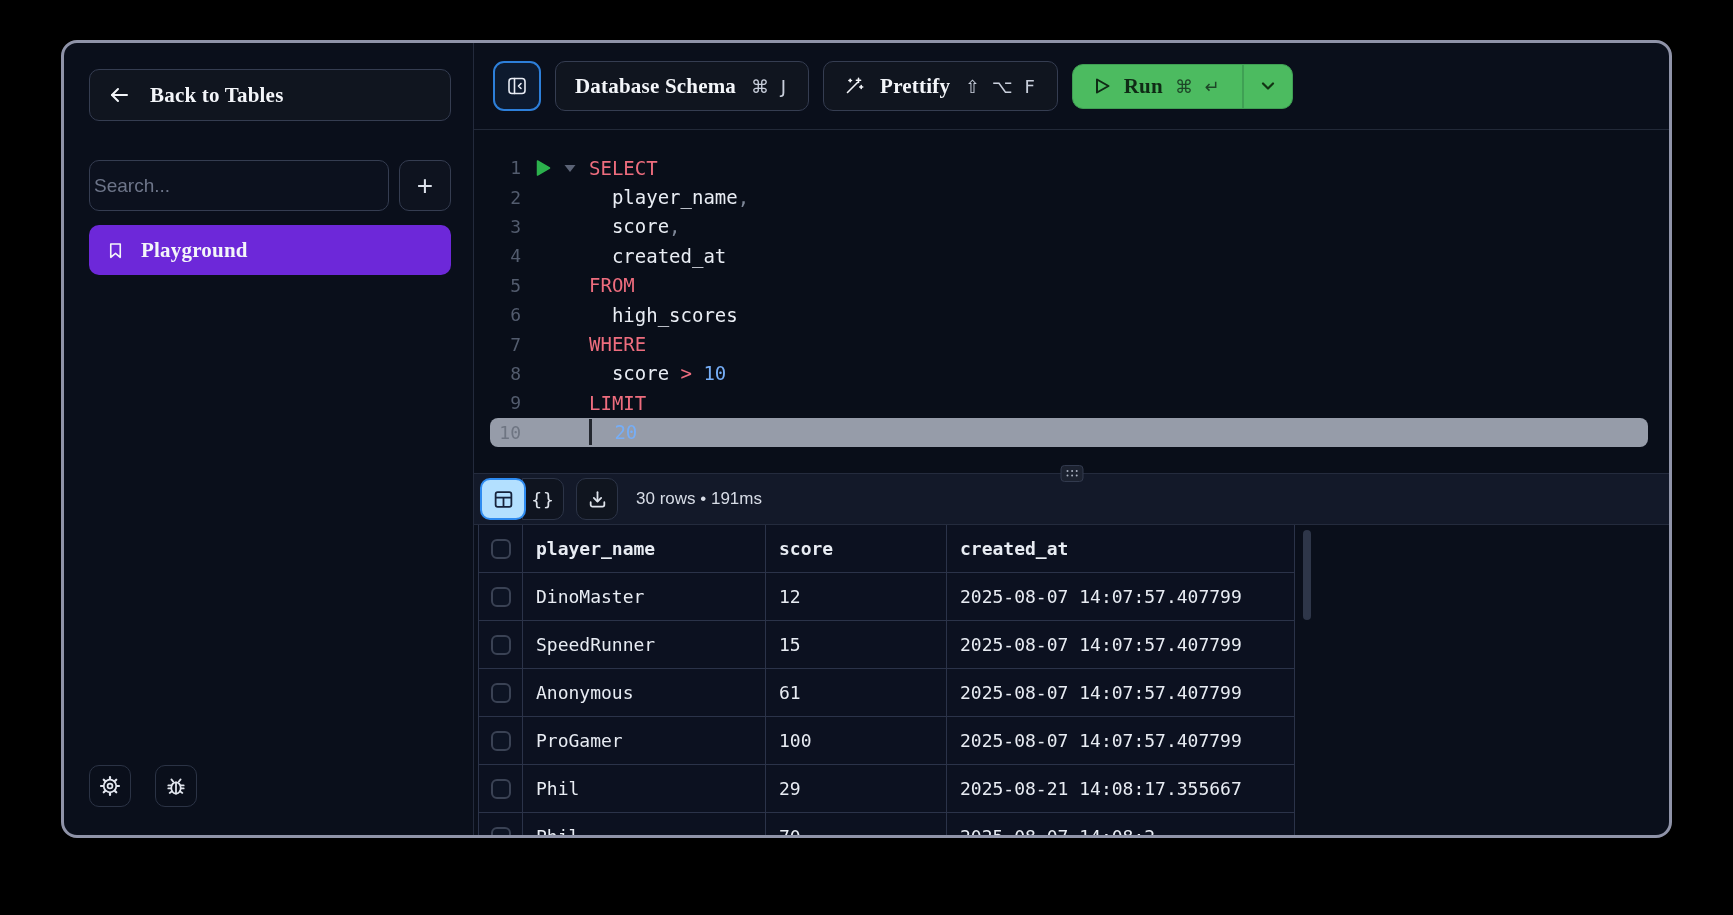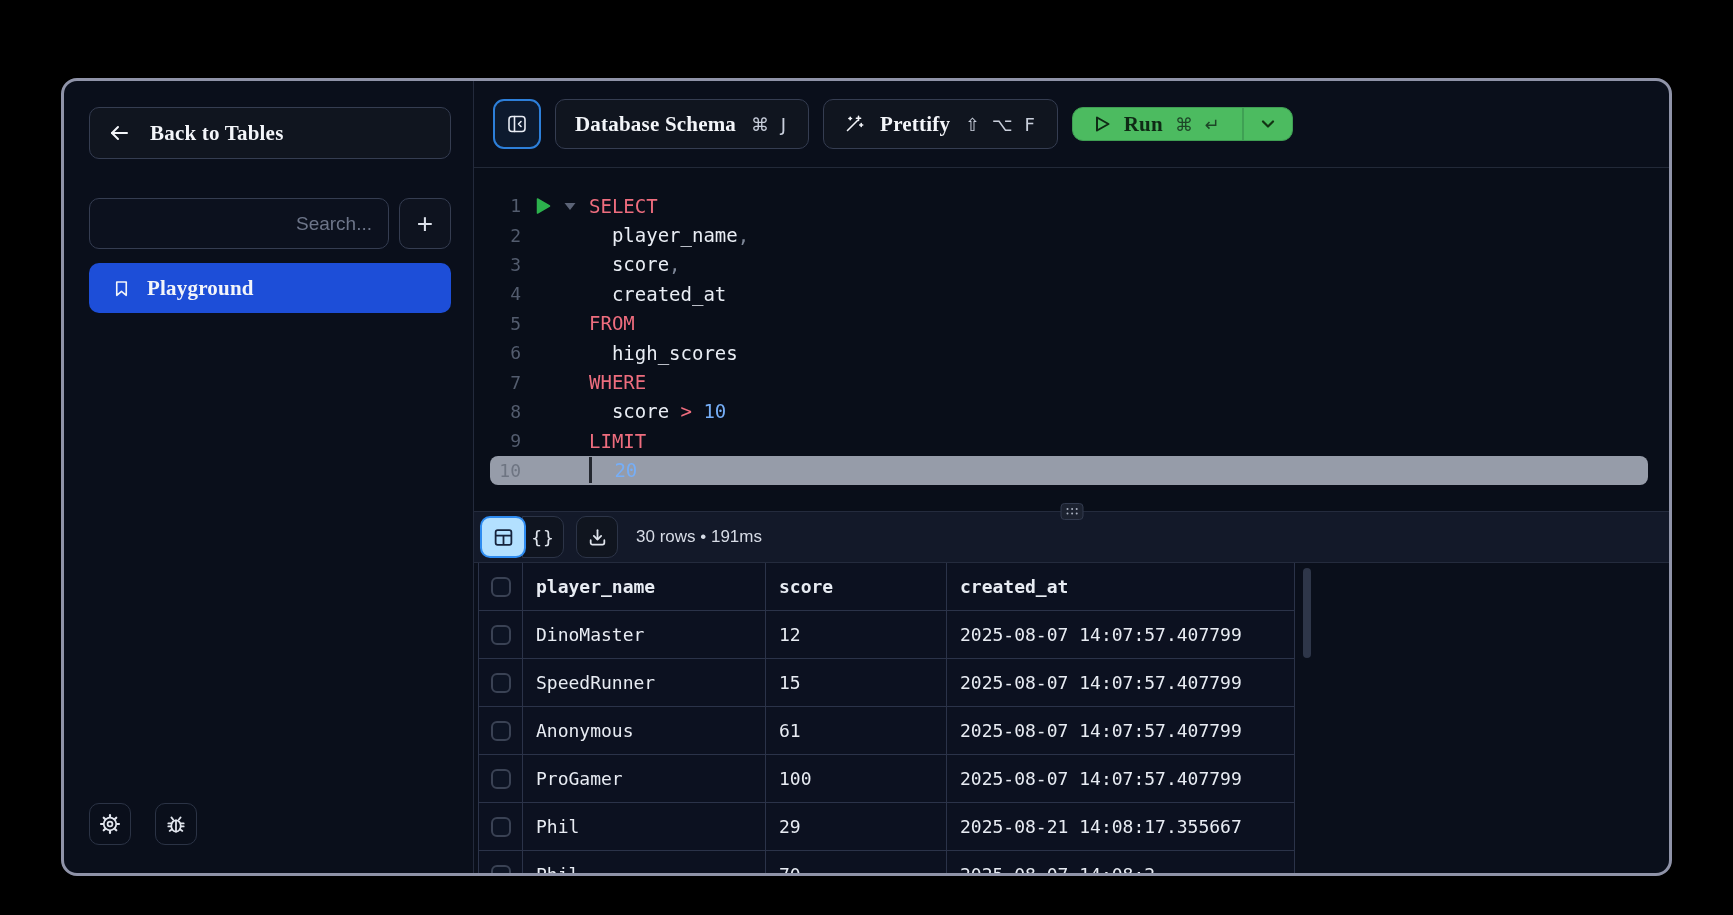--- a/index.html
+++ b/index.html
@@ -1,50 +1,50 @@
 <!DOCTYPE html>
 <html><head>
 <meta charset="utf-8">
 <style>
   * { margin:0; padding:0; }
   html,body { background:#000; }
   body { width:1733px; height:915px; position:relative; overflow:hidden;
          font-family:"Liberation Sans","DejaVu Sans",sans-serif; }
   .window { position:absolute; left:61px; top:40px; width:1611px; height:798px; box-sizing:border-box;
-            background:#0a0f1b; border:3px solid #8f93a8; border-radius:16px; display:flex; overflow:hidden;margin-top:38px; }
+            background:#0a0f1b; border:3px solid #8f93a8; border-radius:16px; display:flex; overflow:hidden; }
   .serif { font-family:"Liberation Serif","DejaVu Serif",serif; font-weight:700; font-size:21px; letter-spacing:.2px; }
   .mono  { font-family:"DejaVu Sans Mono","Liberation Mono",monospace; }
 
   
   .sidebar { width:410px; flex-shrink:0; box-sizing:border-box; border-right:1px solid #232a3c;
              padding:26px 22px 28px 25px; display:flex; flex-direction:column; }
   .back-btn { height:50px; flex-shrink:0; border:1px solid #353d51; border-radius:10px; background:#10151f;
               display:flex; align-items:center; gap:20px; padding:0 18px; margin-bottom:39px; color:#f3f5f9; cursor:pointer; }
   .side-search-row { display:flex; gap:10px; margin-bottom:14px; }
   .search-input { flex:1; height:51px; box-sizing:border-box; background:#0c111e; border:1px solid #353d51;
-                  border-radius:10px; padding:0 16px; font-size:19px; color:#e9edf4; font-family:inherit; outline:none;text-align:right; }
+                  border-radius:10px; padding:0 4px; font-size:19px; color:#e9edf4; font-family:inherit; outline:none; }
   .search-input::placeholder { color:#6d7589; }
   .plus-btn { width:52px; height:51px; box-sizing:border-box; border:1px solid #353d51; background:#0e131f;
               border-radius:10px; color:#dce1ea; font-size:28px; font-weight:300; display:grid; place-items:center; cursor:pointer; }
-  .playground { height:50px; flex-shrink:0; background:#1d4ed8; border-radius:10px; display:flex; align-items:center;
-                gap:16px; padding:0 23px; color:#f3f5f9; cursor:pointer; }
+  .playground { height:50px; flex-shrink:0; background:#6d28d9; border-radius:10px; display:flex; align-items:center;
+                gap:16px; padding:0 17px; color:#f3f5f9; cursor:pointer; }
   .side-foot { margin-top:auto; display:flex; gap:24px; }
   .foot-btn { width:42px; height:42px; box-sizing:border-box; border:1px solid #2b3345; border-radius:10px;
               display:grid; place-items:center; color:#e2e6ee; background:transparent; cursor:pointer; }
 
   
   .main { flex:1; min-width:0; display:flex; flex-direction:column; }
   .toolbar { height:86px; flex-shrink:0; border-bottom:1px solid #222938; display:flex; align-items:center;
              padding:0 19px; gap:14px; }
   .toggle-btn { width:48px; height:50px; box-sizing:border-box; border:2px solid #2d7fd9; border-radius:11px;
                 background:#0d1a2e; display:grid; place-items:center; color:#e8ecf4; cursor:pointer; }
   .tool-btn { height:50px; box-sizing:border-box; border:1px solid #353d51; border-radius:10px; background:#10151f;
               display:flex; align-items:center; gap:15px; padding:0 19px; color:#f3f5f9; cursor:pointer; }
   .kbd { font-size:18px; color:#c9cfdc; letter-spacing:3px; font-family:"DejaVu Sans",sans-serif; }
-  .run-group { height:34px; box-sizing:border-box; display:flex; align-items:stretch; border-radius:11px;
+  .run-group { height:45px; box-sizing:border-box; display:flex; align-items:stretch; border-radius:11px;
                overflow:hidden; border:1px solid #3f9e53; background:#4cbb60; }
   .run-main { display:flex; align-items:center; gap:12px; padding:0 19px; cursor:pointer; }
   .run-label { color:#0f2a15; }
   .run-kbd { color:#1d4527; font-size:18px; letter-spacing:3px; font-family:"DejaVu Sans",sans-serif; }
   .run-div { width:2px; background:#3fa054; }
   .run-caret { width:48px; display:grid; place-items:center; cursor:pointer; }
 
   
   .editor { height:343px; flex-shrink:0; box-sizing:border-box; padding-top:23px; background:#090e19;
             font-family:"DejaVu Sans Mono","Liberation Mono",monospace; font-size:19px; position:relative; cursor:text; }

